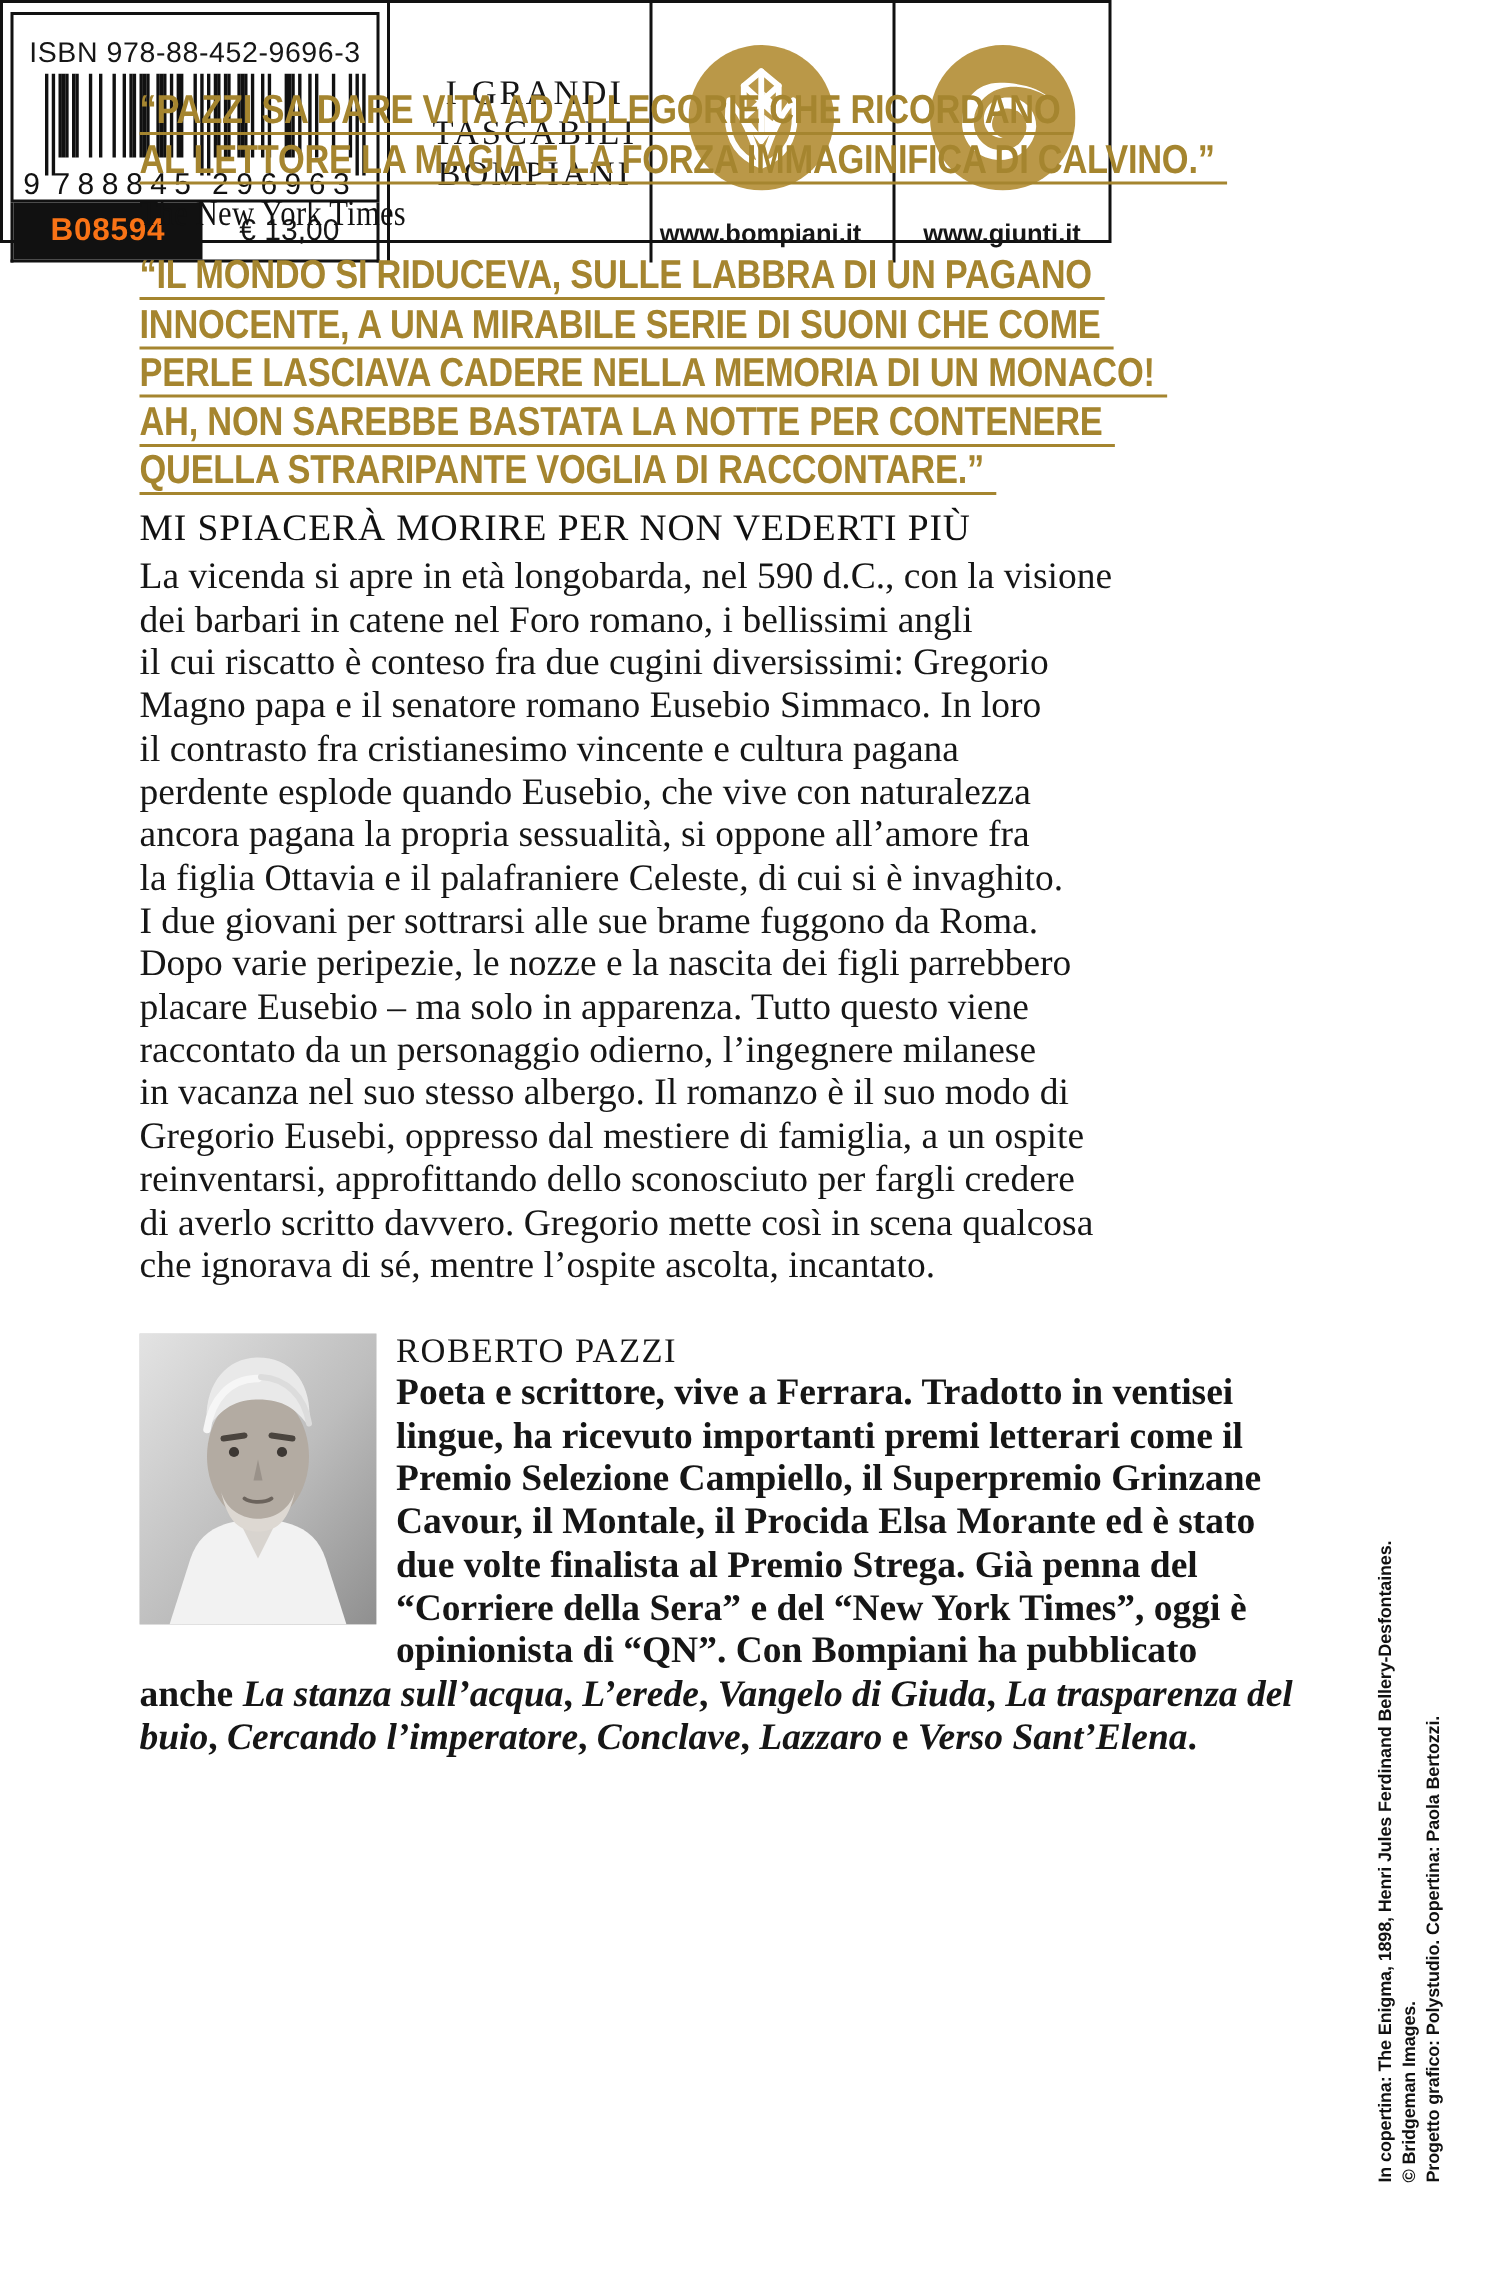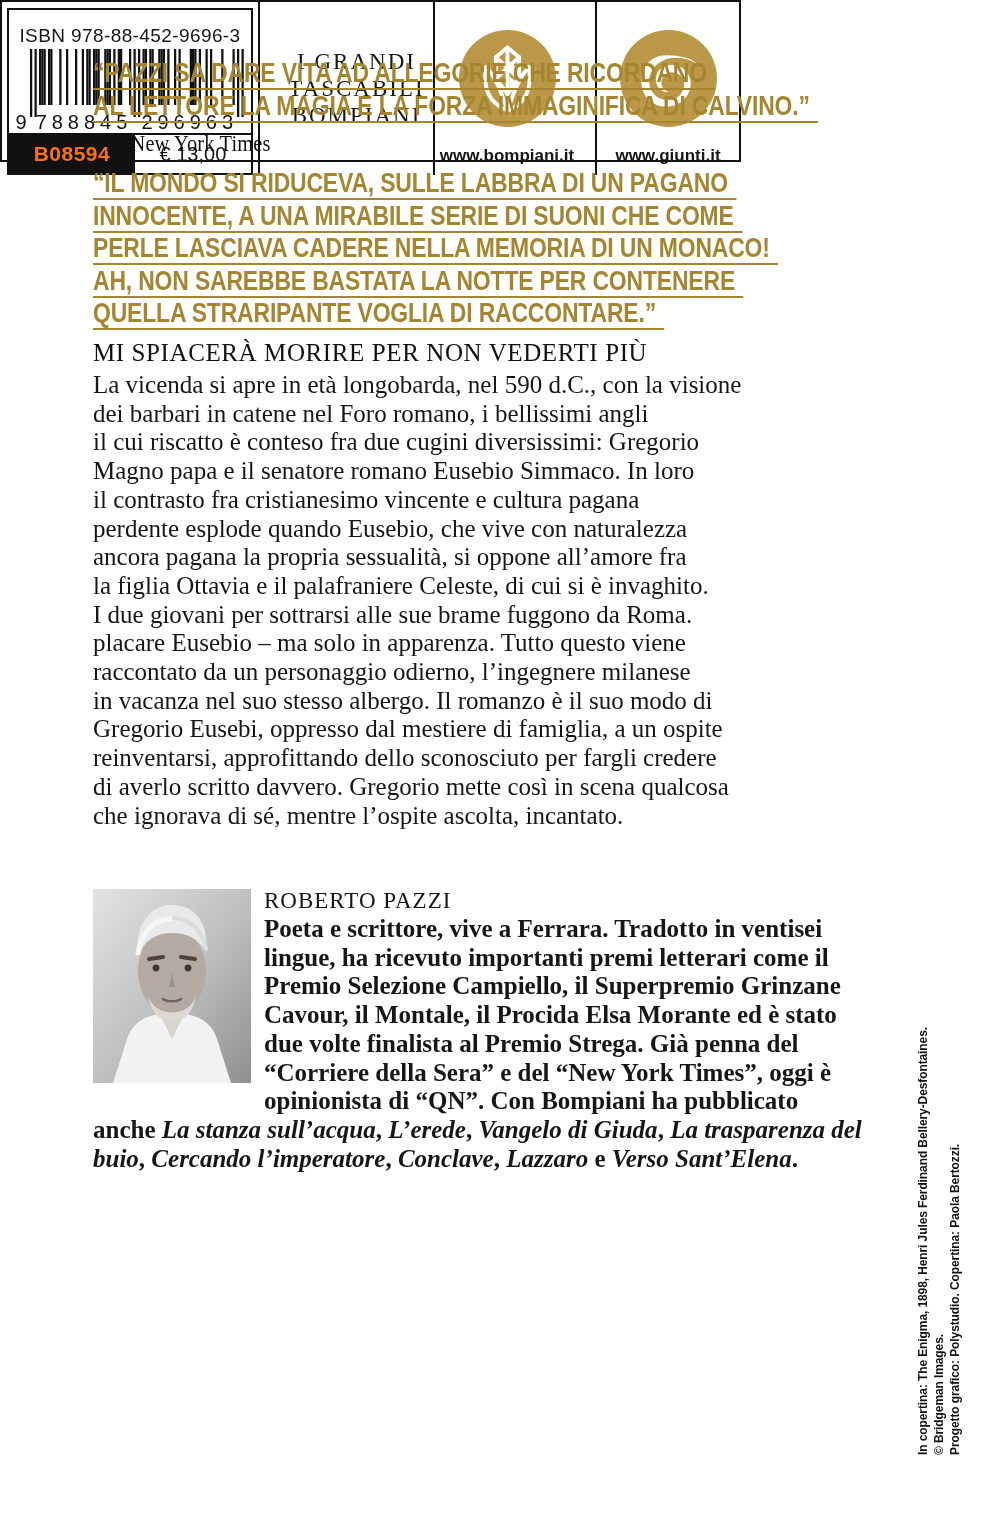--- a/index.html
+++ b/index.html
@@ -192,20 +192,21 @@
 <div class="abs synopsis">
     <div class="line"><span>La vicenda si apre in età longobarda, nel 590 d.C., con la visione</span></div>
     <div class="line"><span>dei barbari in catene nel Foro romano, i bellissimi angli</span></div>
     <div class="line"><span>il cui riscatto è conteso fra due cugini diversissimi: Gregorio</span></div>
     <div class="line"><span>Magno papa e il senatore romano Eusebio Simmaco. In loro</span></div>
     <div class="line"><span>il contrasto fra cristianesimo vincente e cultura pagana</span></div>
     <div class="line"><span>perdente esplode quando Eusebio, che vive con naturalezza</span></div>
     <div class="line"><span>ancora pagana la propria sessualità, si oppone all’amore fra</span></div>
     <div class="line"><span>la figlia Ottavia e il palafraniere Celeste, di cui si è invaghito.</span></div>
     <div class="line"><span>I due giovani per sottrarsi alle sue brame fuggono da Roma.</span></div>
+    <div class="line"><span>Dopo varie peripezie, le nozze e la nascita dei figli parrebbero</span></div>
     <div class="line"><span>placare Eusebio – ma solo in apparenza. Tutto questo viene</span></div>
     <div class="line"><span>raccontato da un personaggio odierno, l’ingegnere milanese</span></div>
     <div class="line"><span>in vacanza nel suo stesso albergo. Il romanzo è il suo modo di</span></div>
     <div class="line"><span>Gregorio Eusebi, oppresso dal mestiere di famiglia, a un ospite</span></div>
     <div class="line"><span>reinventarsi, approfittando dello sconosciuto per fargli credere</span></div>
     <div class="line"><span>di averlo scritto davvero. Gregorio mette così in scena qualcosa</span></div>
     <div class="line"><span>che ignorava di sé, mentre l’ospite ascolta, incantato.</span></div>
   </div>
 
 <div class="abs author">

